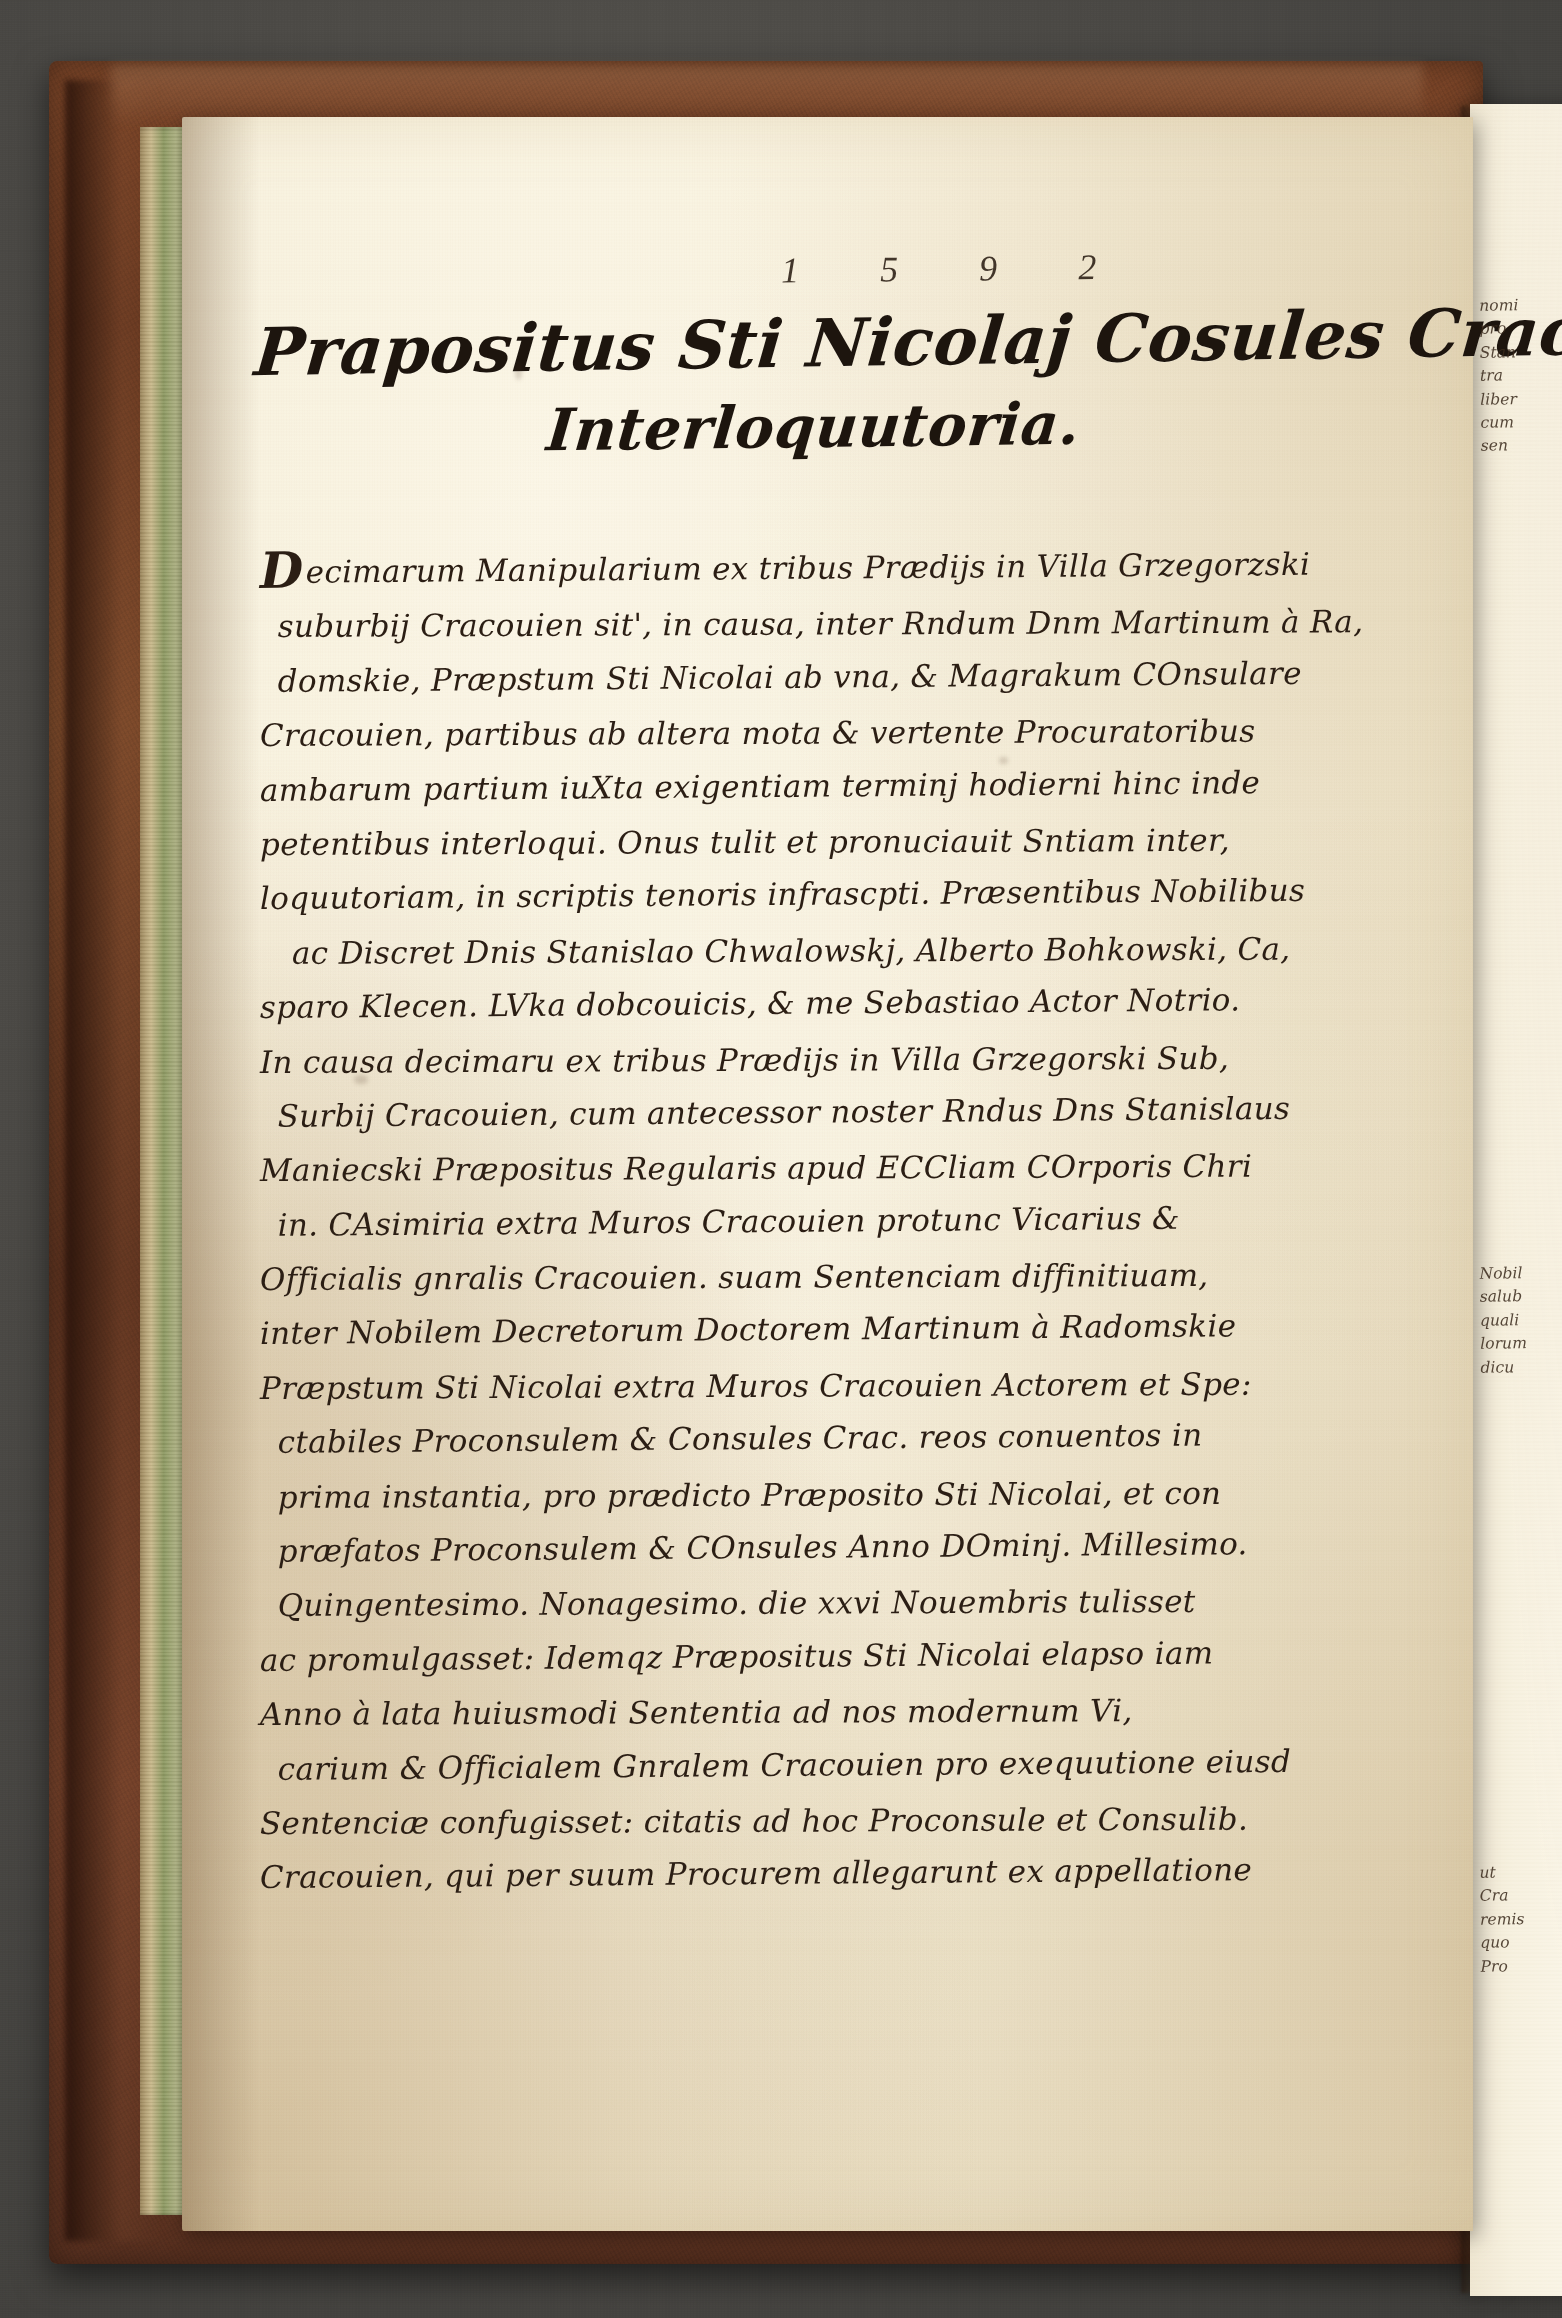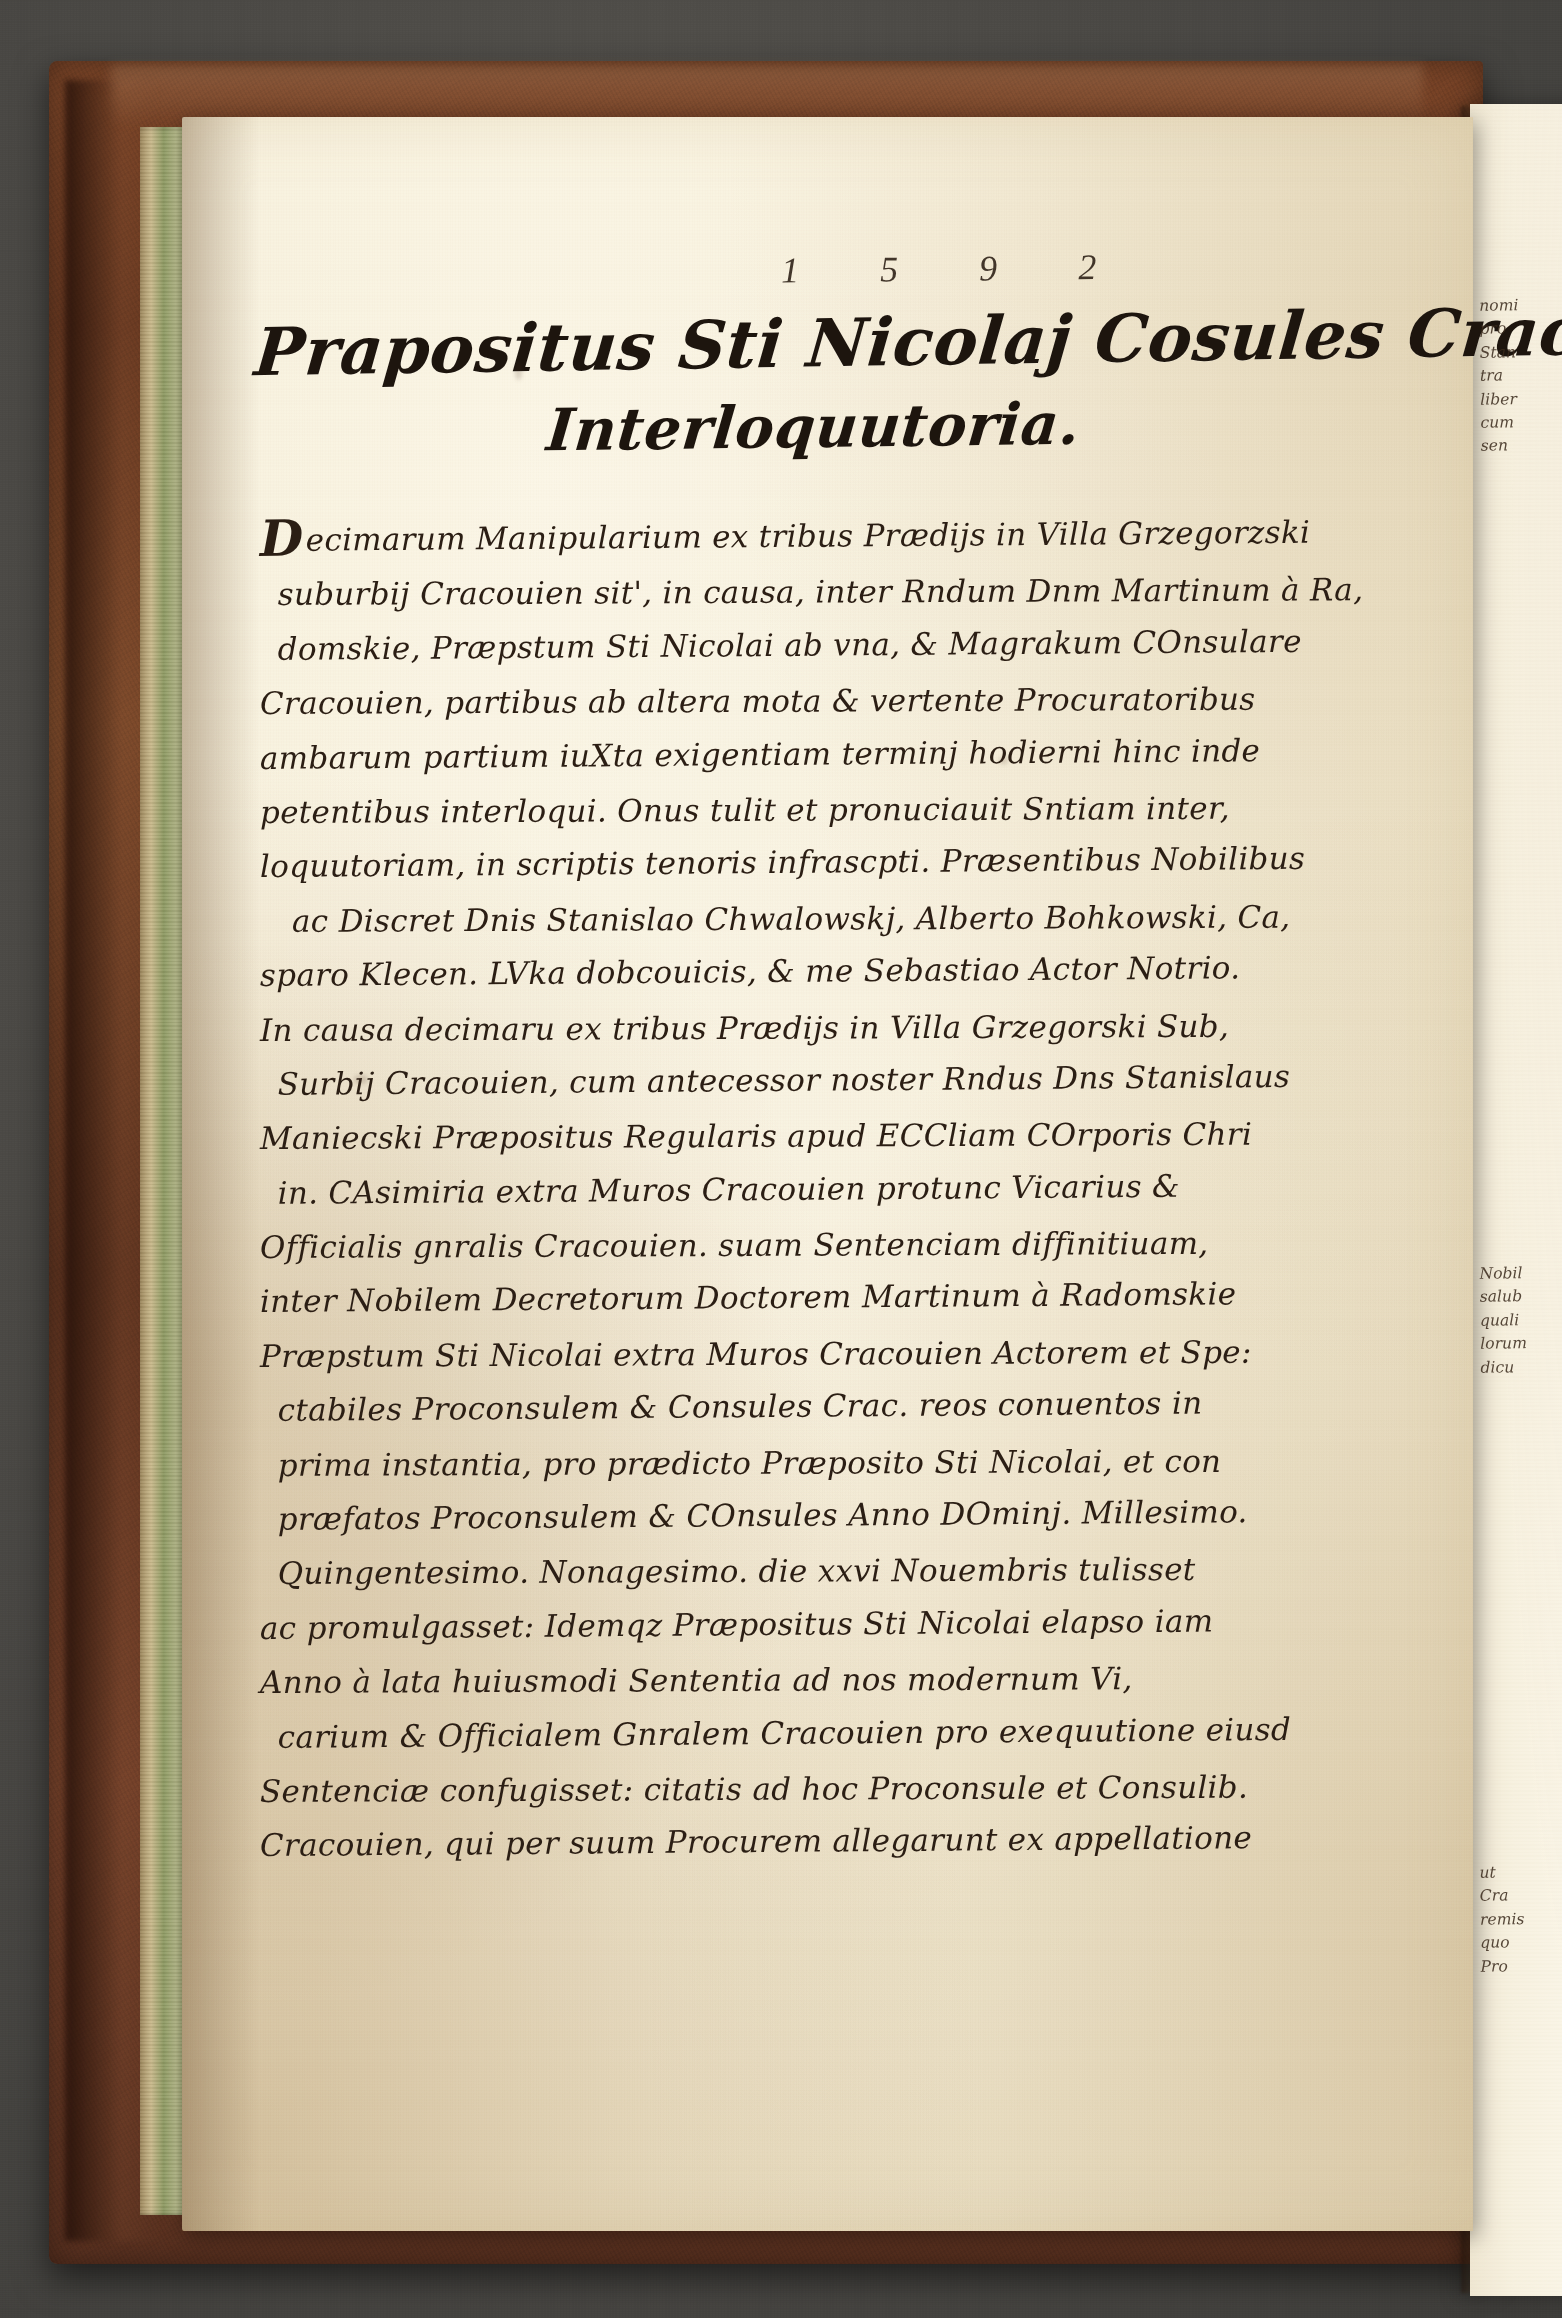--- a/index.html
+++ b/index.html
@@ -199,21 +199,21 @@
     font-style: italic;
     letter-spacing: 0.5px;
     color: #1d150e;
     transform: rotate(-0.7deg) skewX(-6deg);
     white-space: nowrap;
   }
 
   .body-text {
     position: absolute;
     left: 78px;
-    top: 408px;
+    top: 440px;
     width: 1182px;
   }
   .ln {
     font-family: "DejaVu Serif", serif;
     font-style: italic;
     font-size: 31px;
     line-height: 1;
     color: #2b1e14;
     white-space: nowrap;
     margin-bottom: 23.4px;

